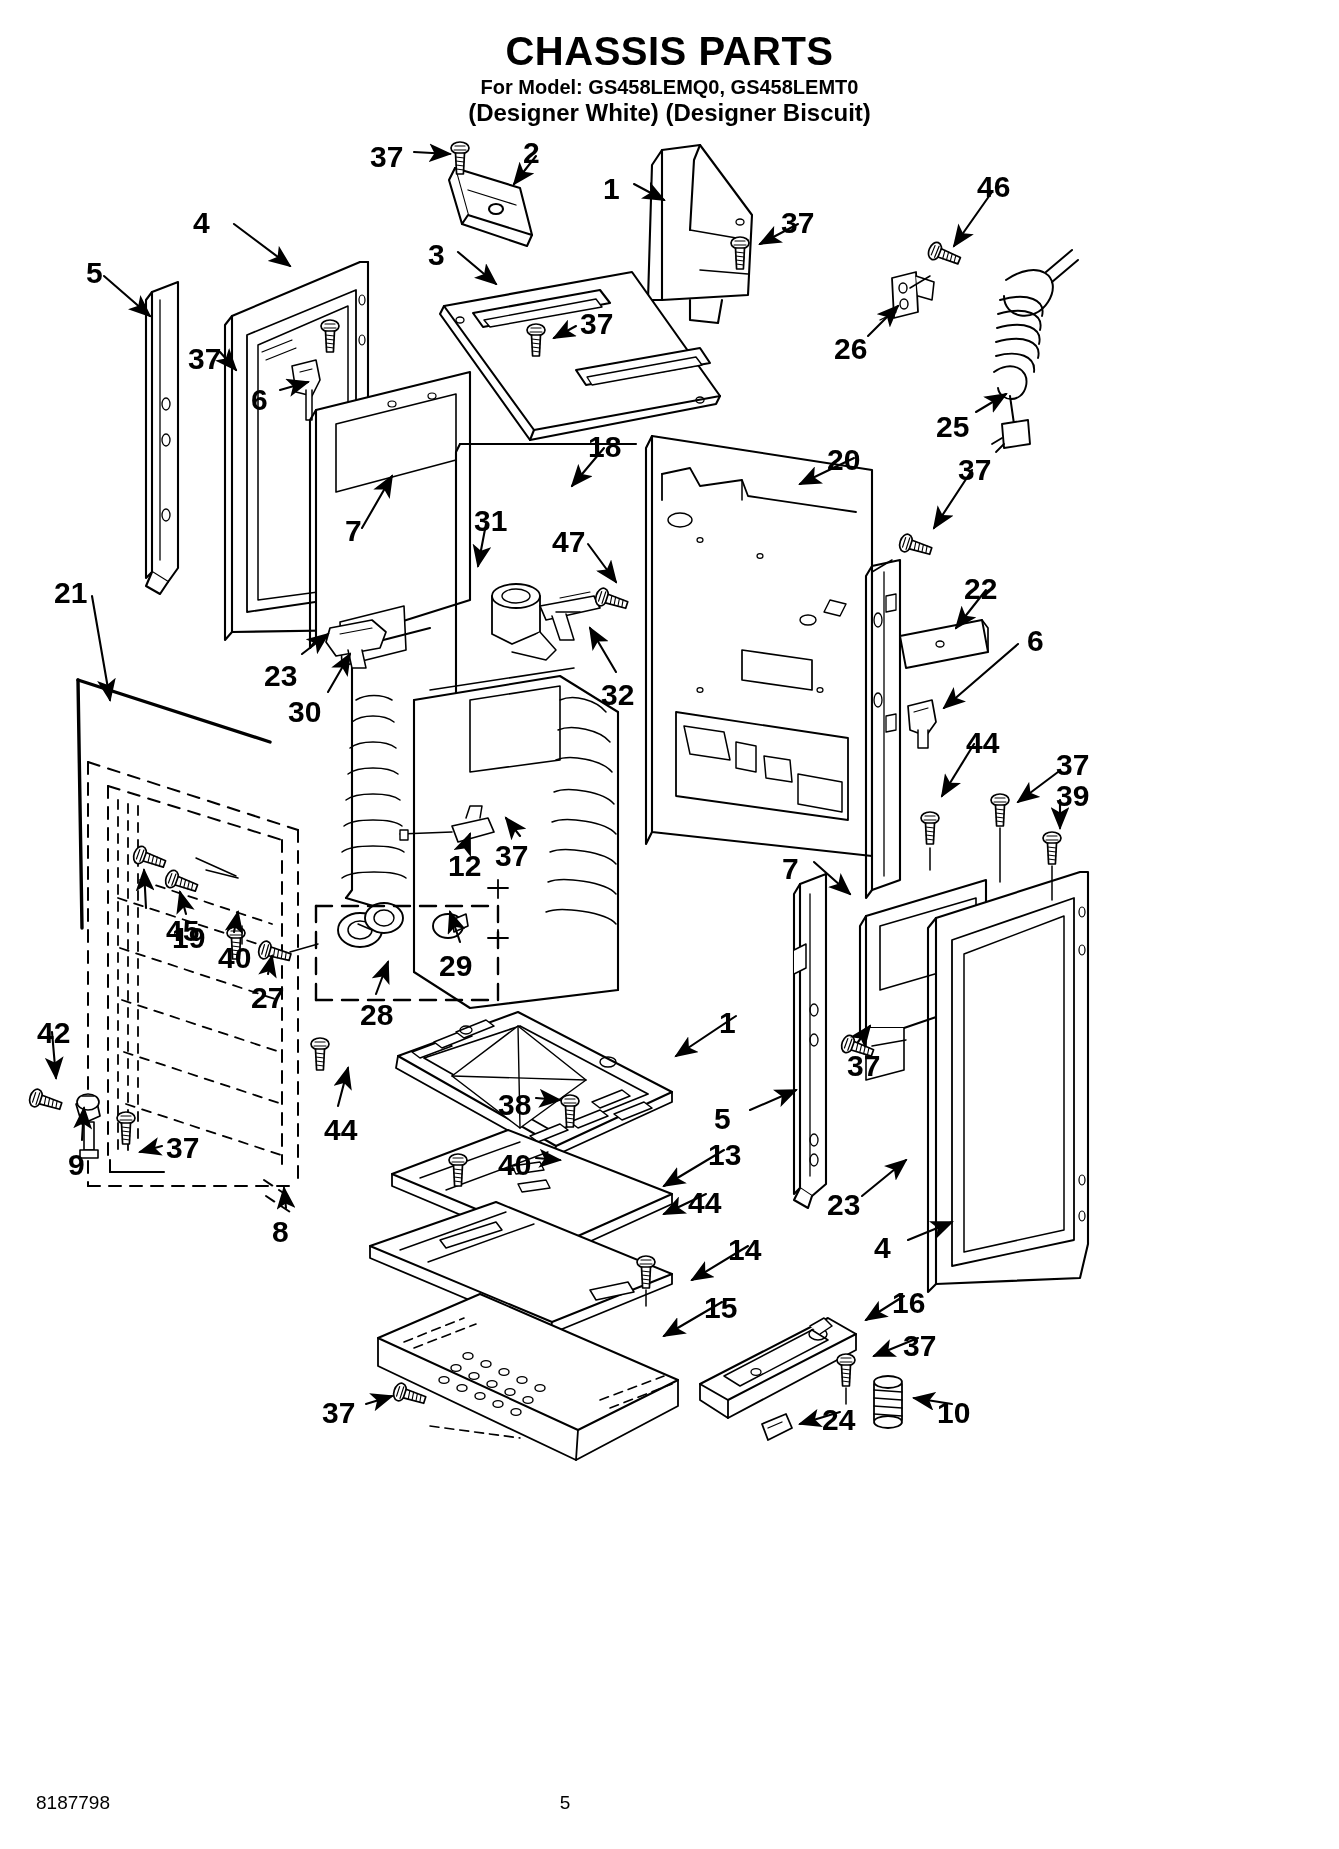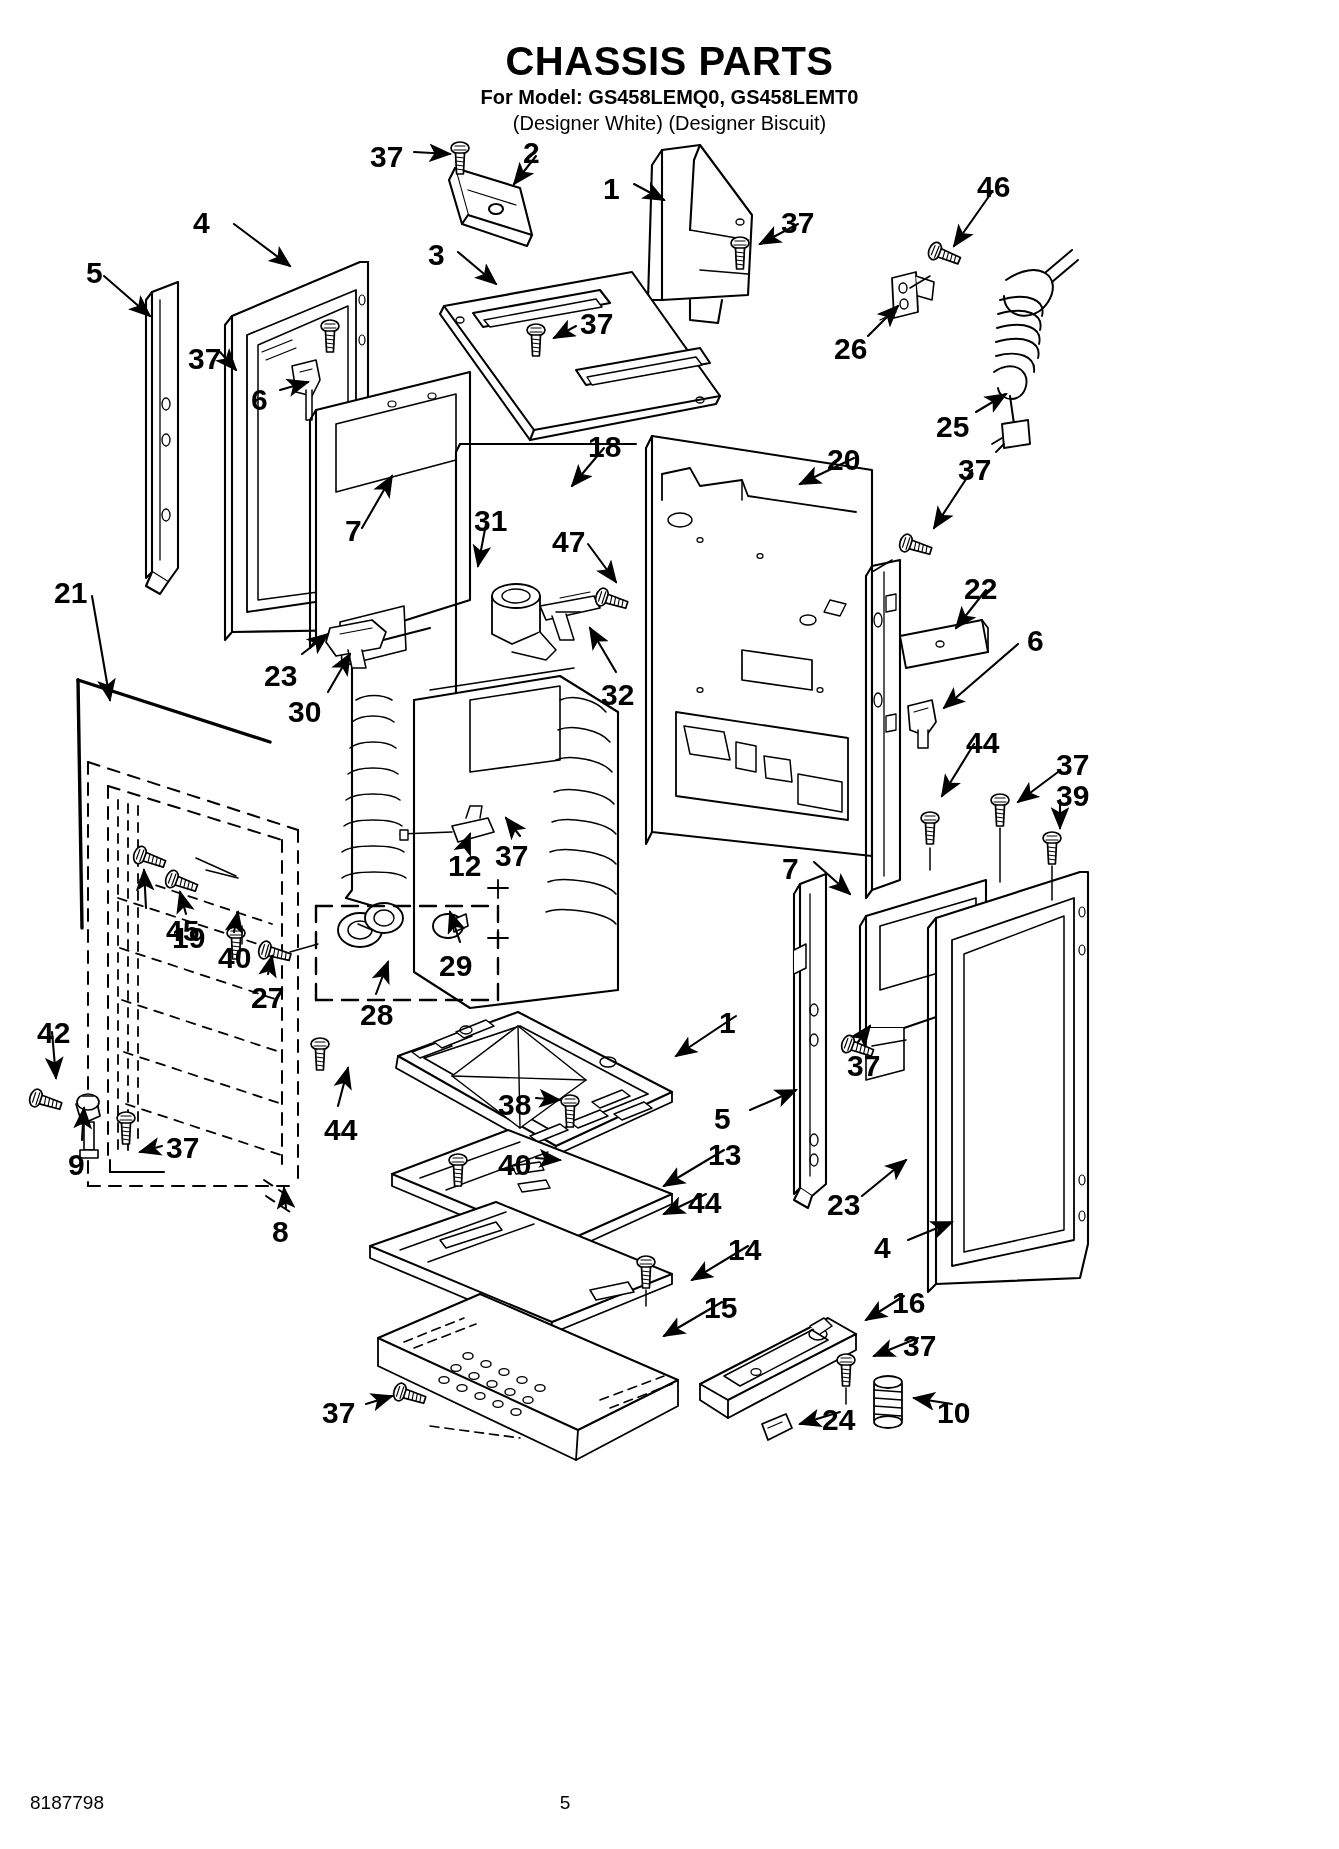--- a/index.html
+++ b/index.html
@@ -20,46 +20,45 @@
     overflow: hidden;
   }
 
   
   #header {
     position: absolute;
     left: 0;
     top: 28px;
     width: 1339px;
     text-align: center;
-    margin-top: 10px;
   }
   #doc-title {
     font-size: 40px;
     font-weight: bold;
     letter-spacing: 0.5px;
     line-height: 46px;
     margin: 0;
   }
   #doc-model {
     font-size: 20px;
     font-weight: bold;
     line-height: 26px;
     margin: 0;
   }
   #doc-colors {
-    font-size: 20px;
-    font-weight: normal;
+    font-size: 24px;
+    font-weight: bold;
     line-height: 26px;
     margin: 0;
   }
 
   
   #footer-left {
     position: absolute;
-    left: 30px;
+    left: 36px;
     top: 1792px;
     font-size: 19px;
     font-weight: normal;
   }
   #footer-center {
     position: absolute;
     left: 0;
     top: 1792px;
     width: 1130px;
     text-align: center;

